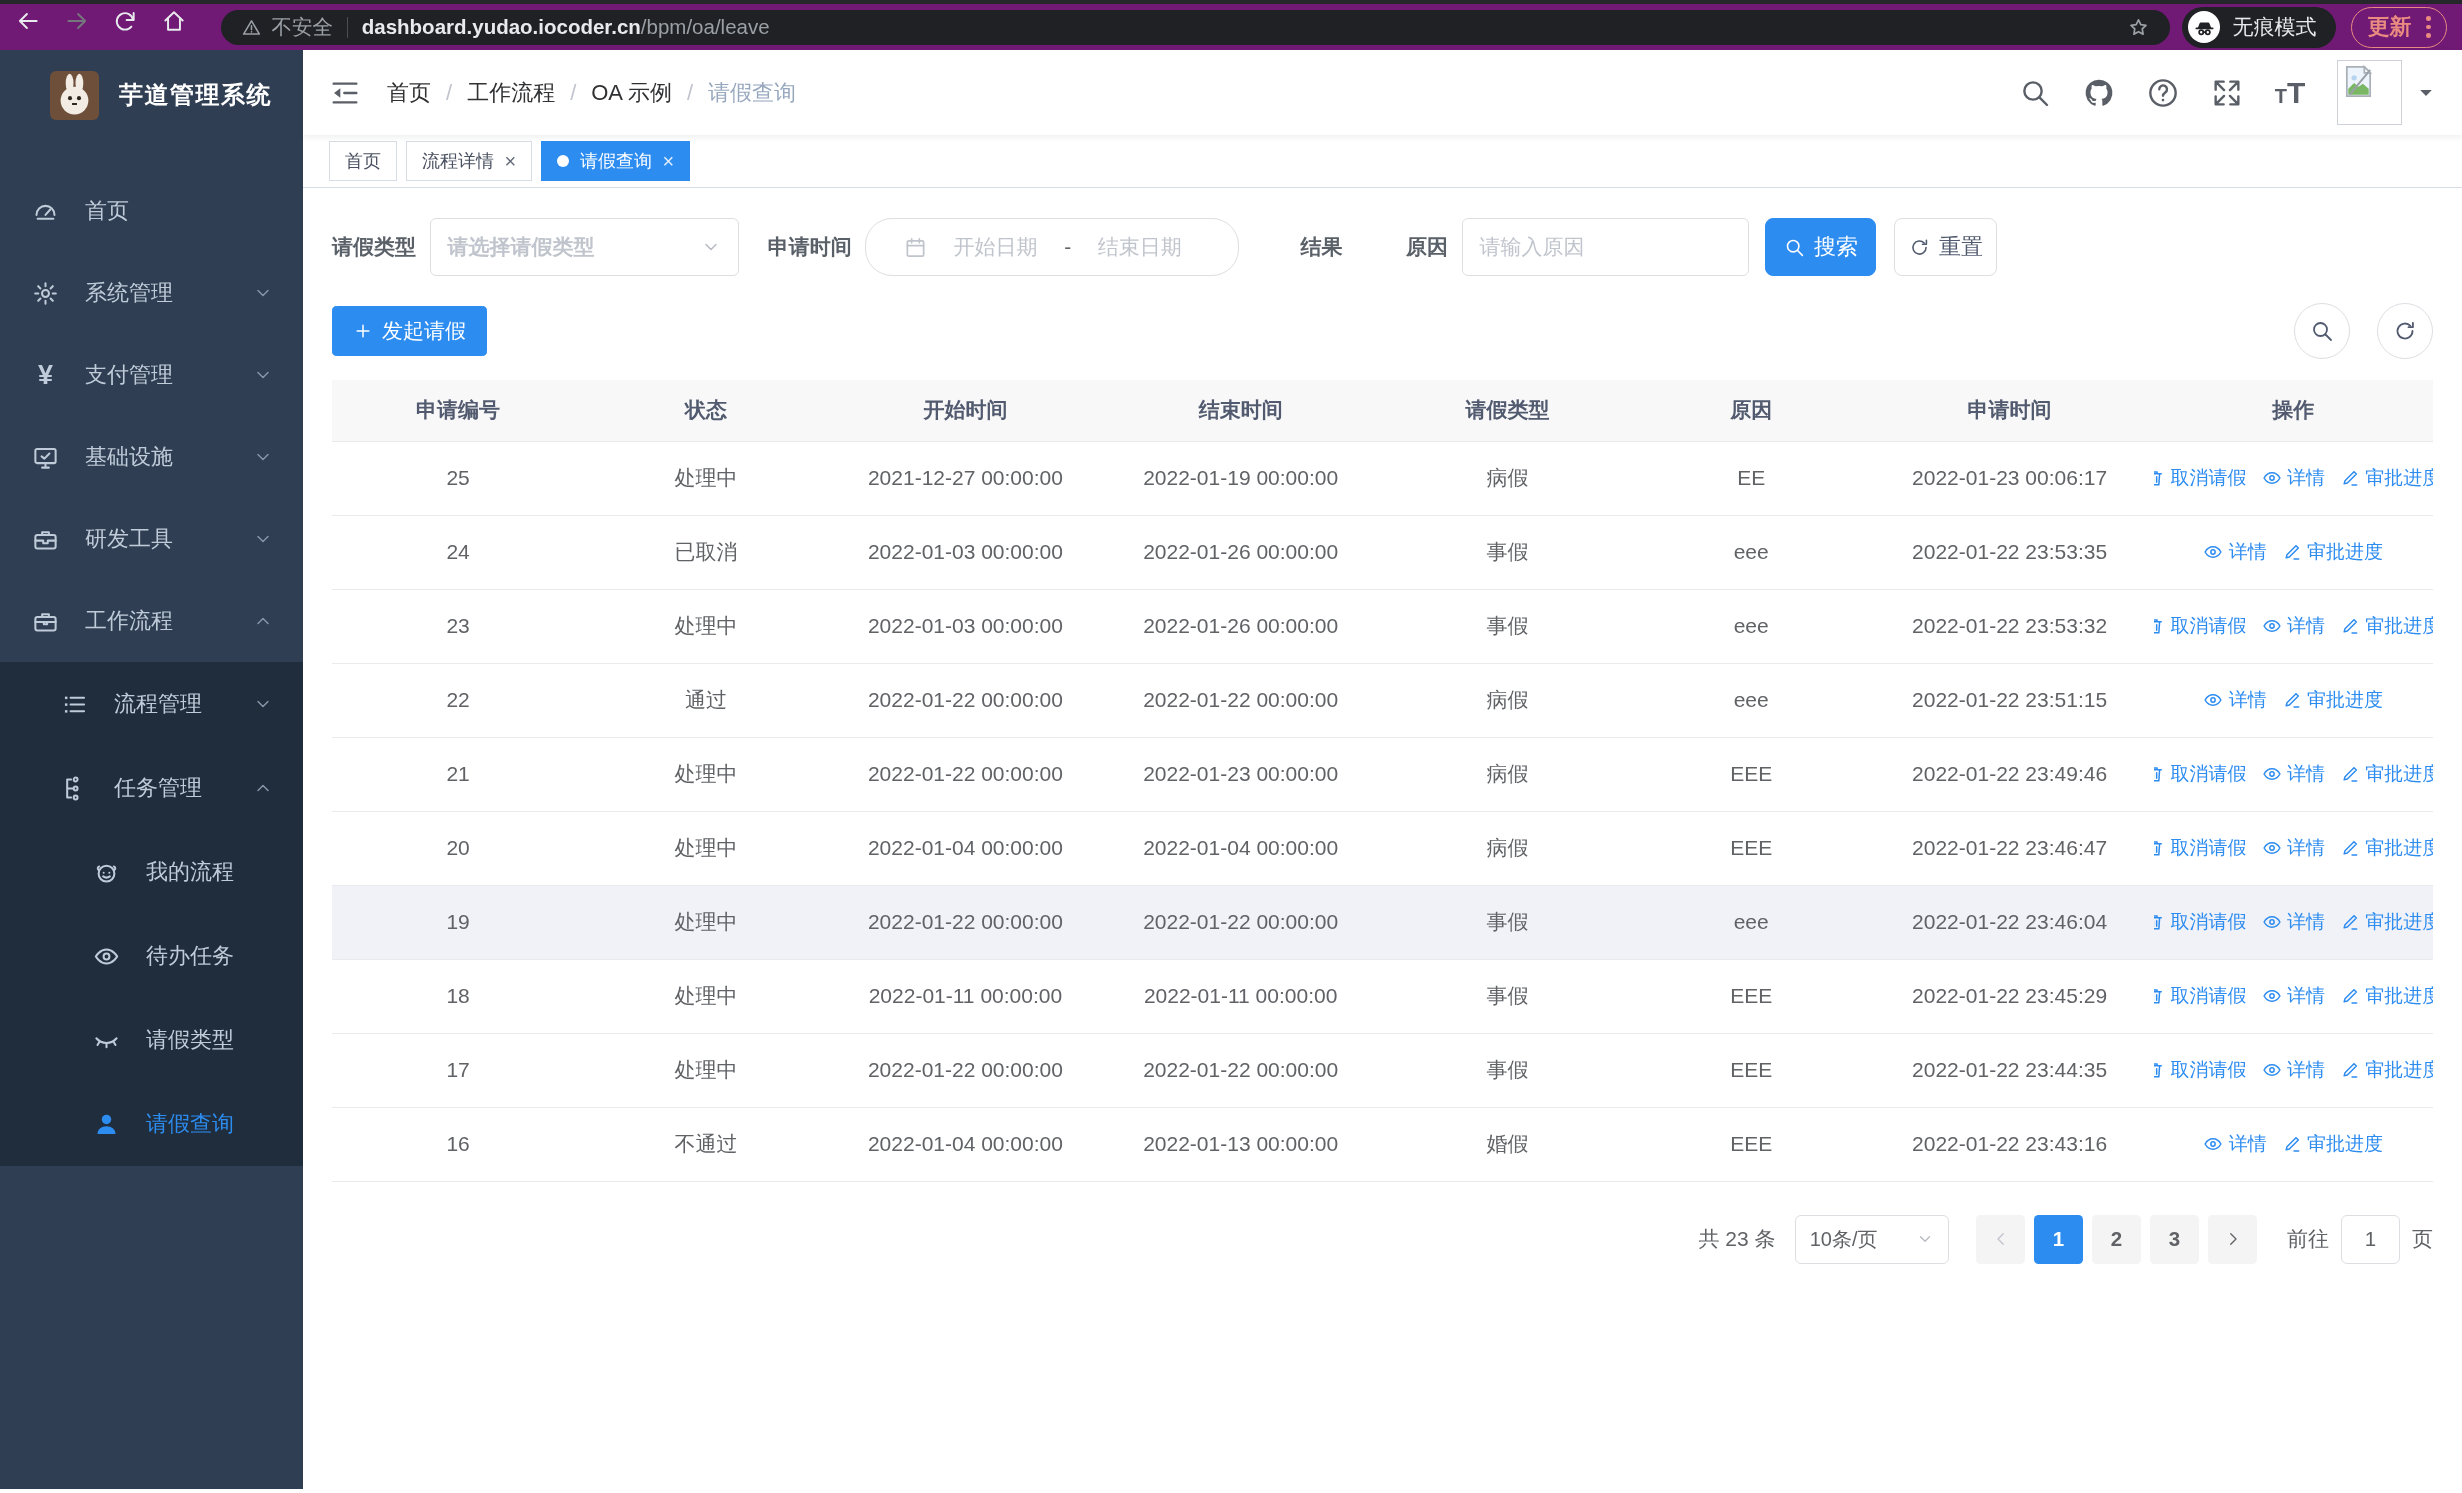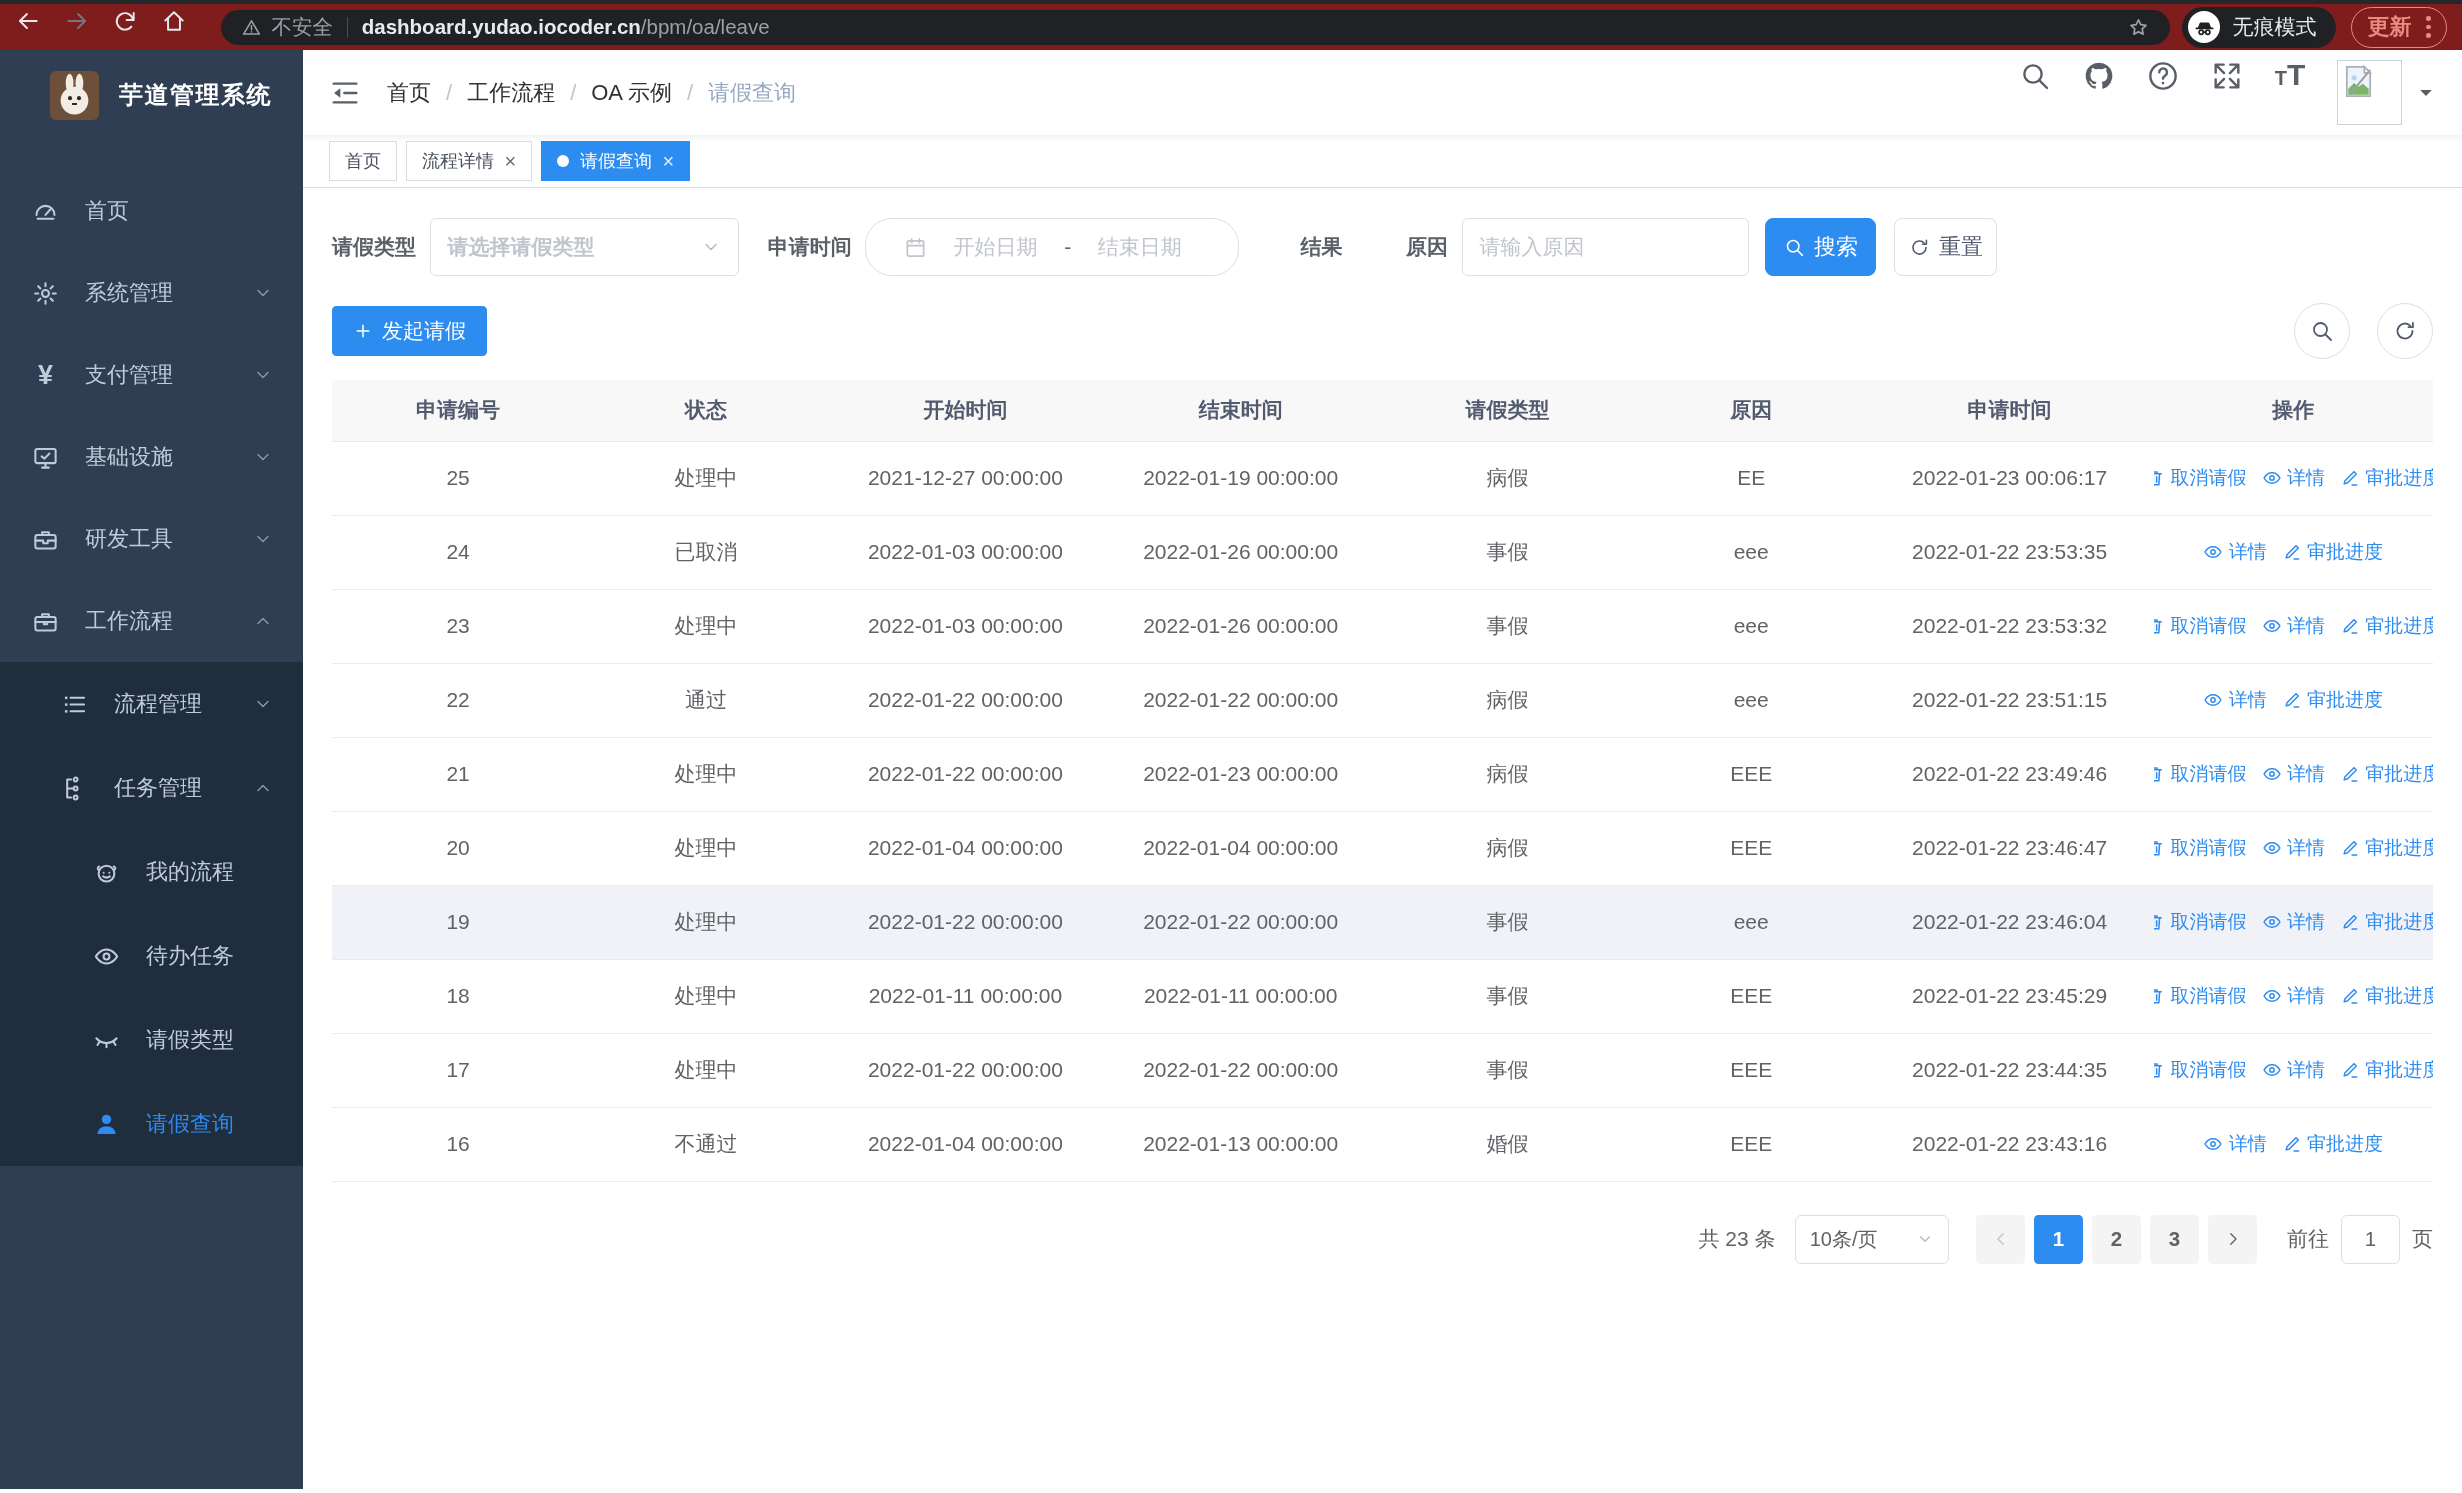--- a/index.html
+++ b/index.html
@@ -2,21 +2,21 @@
 <html style="font-size:12px"><head>
 <meta charset="utf-8">
 <style>
   * { box-sizing: border-box; margin: 0; padding: 0; }
   html,body { width:2462px; height:1494px; }
   body { font-family:"Liberation Sans","DejaVu Sans",sans-serif; background:#fff; overflow:hidden; }
   .ic { display:inline-flex; align-items:center; justify-content:center; }
   .ic svg { width:100%; height:100%; display:block; }
 
   
-  .browser { height:50px; background:#7f1d1d; border-top:4.6px solid #26272a; display:flex; align-items:center; padding:0 15px; }
+  .browser { height:50px; background:#701a75; border-top:4.6px solid #26272a; display:flex; align-items:center; padding:0 15px; }
   .nav-ic { width:38px; height:38px; color:#e8eaed; margin-right:10.6px; }
   .nav-ic .ic { width:26px; height:26px; }
   .nav-ic.disabled { color:#75777c; }
   .urlbar { flex:1; height:35px; background:#202124; border-radius:17.5px; display:flex; align-items:center; padding:0 20px; margin:0 12px; color:#9aa0a6; font-size:20.5px; }
   .urlbar .warn { width:21px; height:21px; margin-right:9px; color:#9aa0a6; }
   .urlbar .sep { width:1.5px; height:21px; background:#4a4d51; margin:0 13.7px; }
   .url-host { color:#e8eaed; font-weight:600; }
   .url-path { color:#9aa0a6; }
   .url-star { margin-left:auto; width:23px; height:23px; color:#9aa0a6; }
   .incog { height:41px; border-radius:20.5px; background:#202124; display:flex; align-items:center; gap:12px; padding:0 20px 0 6px; color:#e8eaed; font-size:21px; margin-right:15px; }
@@ -44,21 +44,21 @@
   .yen-glyph { font-size:27px; font-weight:700; line-height:1; }
 
   .main { flex:1; display:flex; flex-direction:column; min-width:0; background:#fff; }
 
   
   .navbar { height:85px; display:flex; align-items:center; padding:0 26px; box-shadow:0 1.5px 6px rgba(0,21,41,0.08); position:relative; z-index:2; }
   .fold { width:32px; height:32px; color:#5a5e66; margin-right:26px; cursor:pointer; }
   .breadcrumb { display:flex; align-items:center; font-size:22px; color:#303133; }
   .crumb-sep { color:#c0c4cc; margin:0 15px; }
   .crumb.last { color:#97a8be; }
-  .nav-right { margin-left:auto; display:flex; align-items:flex-start; gap:32px; color:#5a5e66; }
+  .nav-right { margin-left:auto; display:flex; align-items:center; gap:32px; color:#5a5e66; }
   .nav-right .hicon { width:32px; height:32px; cursor:pointer; }
   .tt { font-size:30px; font-weight:700; color:#5a5e66; line-height:1; }
   .tt small { font-size:20px; font-weight:700; }
   .avatar-wrap { display:flex; align-items:center; gap:13.7px; }
   .avatar { width:65px; height:65px; border:1.5px solid #cdd0d6; background:#fff; position:relative; }
   .avatar .ic { width:35px; height:35px; position:absolute; top:3px; left:3px; }
   .caret { width:20px; height:20px; color:#5a5e66; }
 
   
   .tabbar { height:53px; display:flex; align-items:center; gap:9px; padding:0 26px; border-bottom:1.5px solid #d8dce5; }

